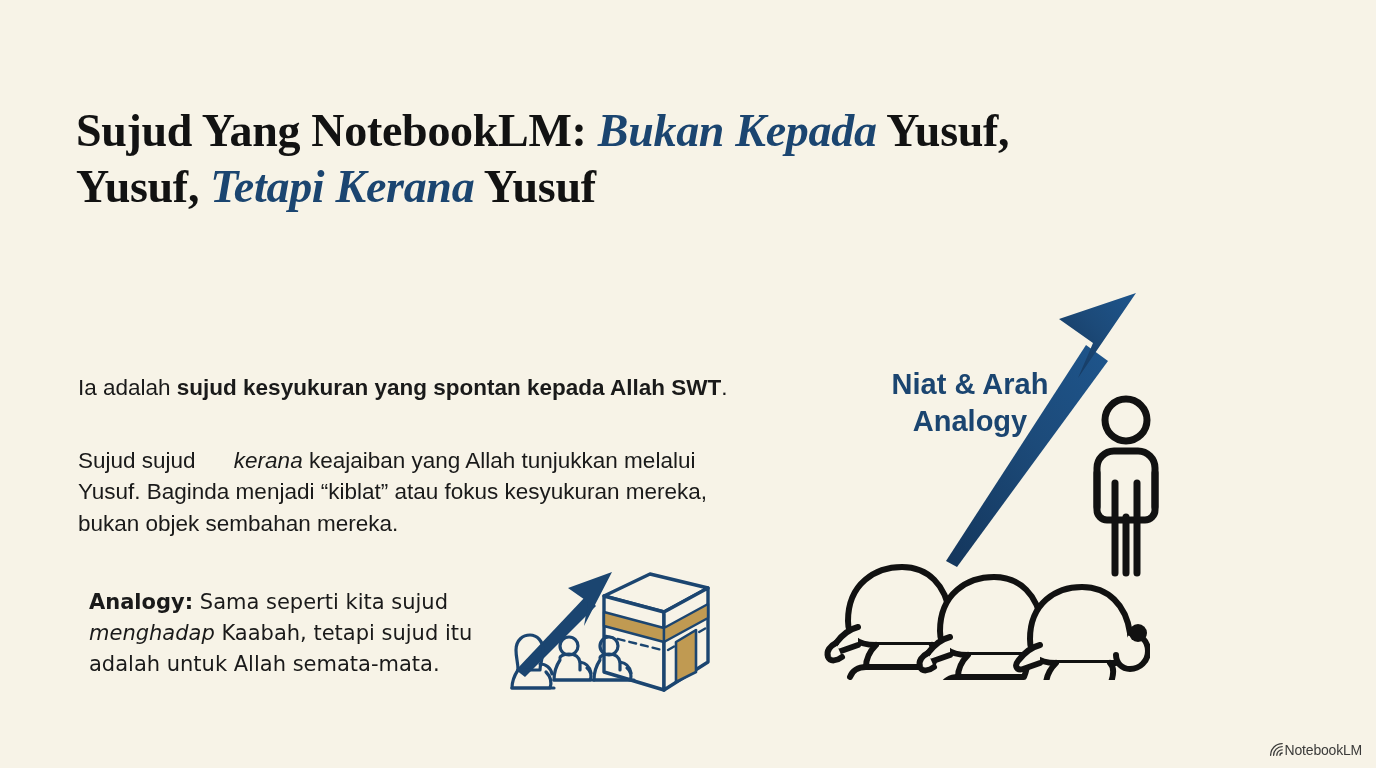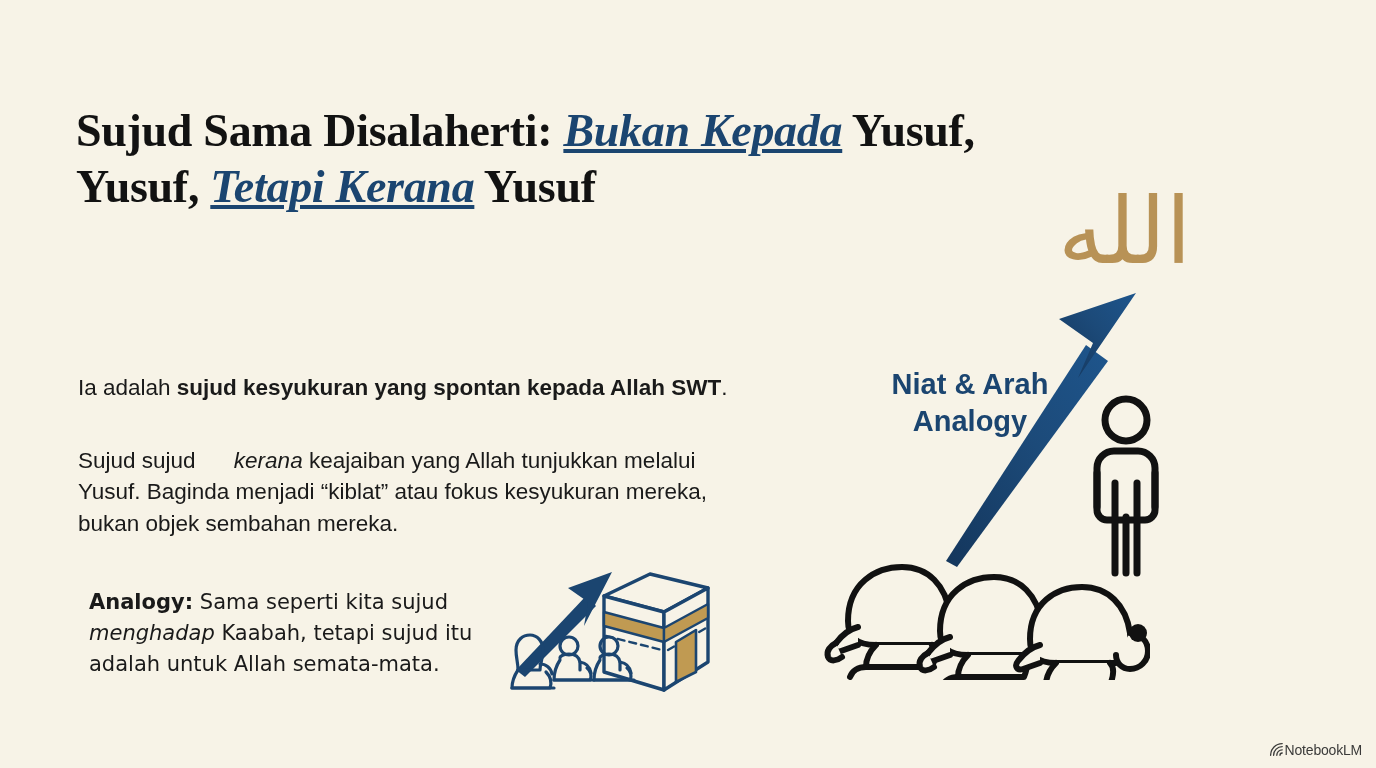--- a/index.html
+++ b/index.html
@@ -31,21 +31,20 @@
     font-family: "Liberation Serif", "DejaVu Serif", serif;
     font-weight: bold;
     font-size: 46px;
     line-height: 1.22;
     letter-spacing: -0.3px;
     color: #121212;
   }
   #title .accent {
     color: #1b4570;
     font-style: italic;
-    text-decoration: underline;
   }
 
   
   .para {
     position: absolute;
     left: 78px;
     width: 660px;
     font-family: "Liberation Sans", sans-serif;
     font-size: 22.5px;
     line-height: 1.42;
@@ -120,30 +119,29 @@
     font-size: 14px;
     letter-spacing: -0.2px;
     opacity: .92;
   }
 </style>
 </head>
 <body>
 
 <div id="slide">
 
-  <h1 id="title"><span>Sujud Sama Disalaherti: </span><span class="accent">Bukan Kepada</span><span> Yusuf,</span><br><span>Yusuf, </span><span class="accent">Tetapi Kerana</span><span> Yusuf</span></h1>
+  <h1 id="title"><span>Sujud Yang NotebookLM: </span><span class="accent">Bukan Kepada</span><span> Yusuf,</span><br><span>Yusuf, </span><span class="accent">Tetapi Kerana</span><span> Yusuf</span></h1>
 
 
   <p class="para" id="para2"><span>Ia adalah </span><b>sujud kesyukuran yang spontan kepada Allah SWT</b><span>.</span></p>
 
   <p class="para" id="para3"><span>Sujud sujud </span><i>kerana</i><span> keajaiban yang Allah tunjukkan melalui Yusuf. Baginda menjadi “kiblat” atau fokus kesyukuran mereka, bukan objek sembahan mereka.</span></p>
 
   <p id="para4"><b>Analogy:</b><span> Sama seperti kita sujud </span><i>menghadap</i><span> Kaabah, tetapi sujud itu adalah untuk Allah semata-mata.</span></p>
 
-  <div class="allah" id="allah-main">الله</div>
 
   <div id="diagram-label">
     <span>Niat &amp; Arah</span><br>
     <span>Analogy</span>
   </div>
 
   <svg id="main-arrow" width="230" height="290" viewBox="0 0 230 290">
     <defs>
       <linearGradient id="arrowGrad" x1="0" y1="1" x2="1" y2="0">
         <stop offset="0%" stop-color="#14365c"></stop>

